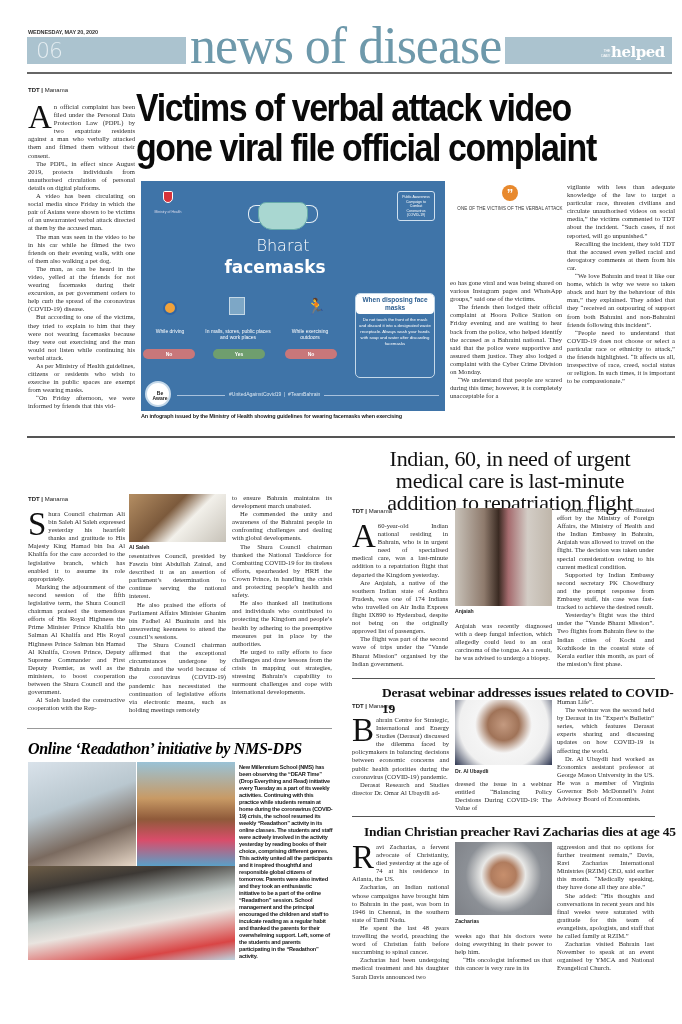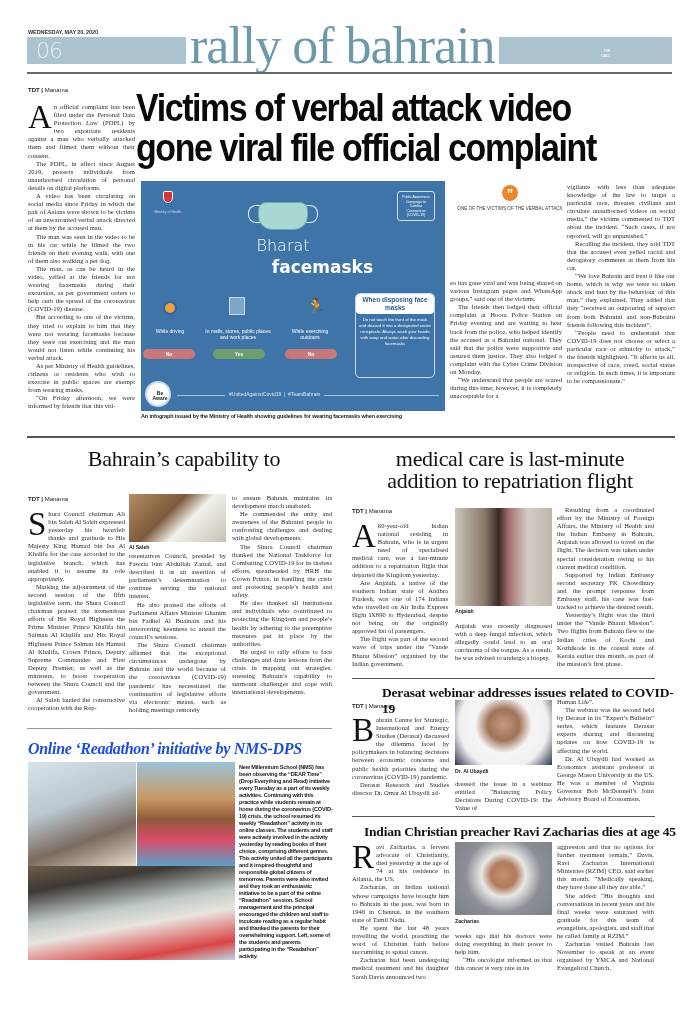--- a/index.html
+++ b/index.html
@@ -24,35 +24,35 @@
   .caption { font: 5.5px "Liberation Sans", sans-serif; color: #222; font-weight: bold; letter-spacing: -0.15px; }
   .quote-block { left: 450px; top: 185px; width: 120px; text-align: center; }
   .quote-icon { width: 16px; height: 16px; border-radius: 50%; background: #e8892d; color: #fff; margin: 0 auto 4px; font: bold 13px "Liberation Sans", sans-serif; line-height: 18px; }
   .quote-text { font: bold 10px "Liberation Sans", sans-serif; line-height: 11px; color: #111; }
   .quote-attr { font: 4.5px "Liberation Sans", sans-serif; margin-top: 5px; color: #333; letter-spacing: 0.1px; }
   .h2 { font: 22px "Liberation Serif", serif; line-height: 22px; color: #111; text-align: center; letter-spacing: -0.3px; }
   .h3 { font: bold 13.5px "Liberation Serif", serif; color: #111; letter-spacing: -0.2px; }
   .photo { background: #8a7f70; overflow: hidden; }
   .photo-caption { font: bold 5.2px "Liberation Sans", sans-serif; color: #222; }
   .nms-text { font: bold 5.6px "Liberation Sans", sans-serif; line-height: 7px; color: #222; letter-spacing: -0.2px; }
-  .h-italic { font: italic bold 16px "Liberation Serif", serif; color: #1d4ed8; letter-spacing: -0.3px; }
+  .h-italic { font: italic bold 16px "Liberation Serif", serif; color: #000000; letter-spacing: -0.3px; }
   
   .ig-title { position: absolute; left: 0; width: 180px; text-align: center; color: #fff; font-family: "DejaVu Sans", sans-serif; }
   .ig-pill { position: absolute; height: 10px; border-radius: 5px; color: #fff; font: bold 5px "Liberation Sans", sans-serif; text-align: center; line-height: 10px; }
   .ig-label { position: absolute; color: #fff; font: 5px "Liberation Sans", sans-serif; text-align: center; line-height: 6px; }
 </style>
 </head>
 <body>
 
 <div class="abs dateline">WEDNESDAY, MAY 20, 2020</div>
 <div class="abs masthead-bar"></div>
 <div class="abs page-num">06</div>
-<div class="abs section-title">rally of bahrain</div>
+<div class="abs section-title">news of disease</div>
 <div class="abs brand">
-  <span class="brand-small" style="width:10px;">THE DAILY</span><span>adequate</span>
+  <span class="brand-small" style="width:10px;">THE DAILY</span><span>helped</span>
 </div>
 <div class="abs rule" style="left:27px;top:72px;width:645px;height:1.5px;background:#666;"></div>
 
 <div class="abs byline" style="left:28px;top:87px;">
   <span style="font-weight:bold">TDT</span> | <span>Manama</span>
 </div>
 
 <div class="abs headline-main">
   <div>Victims of verbal attack video</div>
   <div>gone viral file official complaint</div>
@@ -75,21 +75,21 @@
     <div style="width:10px;height:12px;margin:0 auto;background:#d6333b;border-radius:2px 2px 6px 6px;border:1px solid #fff;"></div>
     <div style="color:#dde;font:3.5px 'Liberation Sans',sans-serif;margin-top:7px;">Ministry of Health</div>
   </div>
   <div style="position:absolute;right:10px;top:10px;width:38px;height:30px;border:1px solid #cfe0ef;border-radius:3px;padding:3px;color:#fff;font:3.5px 'Liberation Sans',sans-serif;text-align:center;line-height:4.5px;">Public Awareness Campaign to Combat Coronavirus (COVID-19)</div>
 
   <div style="position:absolute;left:117px;top:21px;width:50px;height:28px;background:#a9d7d1;border-radius:8px 8px 14px 14px;border:1px solid #6aa;"></div>
   <div style="position:absolute;left:107px;top:24px;width:12px;height:18px;border:1.5px solid #e5eef5;border-right:none;border-radius:8px 0 0 8px;"></div>
   <div style="position:absolute;left:165px;top:24px;width:12px;height:18px;border:1.5px solid #e5eef5;border-left:none;border-radius:0 8px 8px 0;"></div>
 
   <div class="ig-title" style="left:52px;top:55px;font-size:16px;font-weight:200;">Bharat</div>
-  <div class="ig-title" style="left:52px;top:76px;font-size:17px;font-weight:bold;text-align:right;">facemasks</div>
+  <div class="ig-title" style="left:44px;top:76px;font-size:17px;font-weight:bold;">facemasks</div>
 
   <div style="position:absolute;left:22px;top:120px;width:14px;height:14px;border-radius:50%;background:#f0a23b;border:2px solid #2f65a5;"></div>
   <div style="position:absolute;left:88px;top:116px;width:16px;height:18px;background:#7da7c6;border:1px solid #c5d9e7;"></div>
   <div style="position:absolute;left:165px;top:116px;color:#f0b03b;font:16px 'DejaVu Sans',sans-serif;">🏃</div>
 
   <div class="ig-label" style="left:6px;top:147px;width:46px;">While driving</div>
   <div class="ig-label" style="left:62px;top:147px;width:70px;">In malls, stores, public places and work places</div>
   <div class="ig-label" style="left:142px;top:147px;width:54px;">While exercising outdoors</div>
 
   <div class="ig-pill" style="left:2px;top:168px;width:52px;background:#c8777a;">No</div>
@@ -122,21 +122,20 @@
 <div class="abs col" style="left:567px;top:183px;width:108px;">
   <p class="first">vigilante with less than adequate knowledge of the law to target a particular race, threaten civilians and circulate unauthorised videos on social media,” the victims commented to TDT about the incident. “Such cases, if not reported, will go unpunished.”</p>
   <p>Recalling the incident, they told TDT that the accused even yelled racial and derogatory comments at them from his car.</p>
   <p>“We love Bahrain and treat it like our home, which is why we were so taken aback and hurt by the behaviour of this man,” they explained. They added that they “received an outpouring of support from both Bahraini and non-Bahraini friends following this incident”.</p>
   <p>“People need to understand that COVID-19 does not choose or select a particular race or ethnicity to attack,” the friends highlighted. “It affects us all, irrespective of race, creed, social status or religion. In such times, it is important to be compassionate.”</p>
 </div>
 
 <div class="abs rule" style="left:27px;top:436px;width:648px;"></div>
 
 <div class="abs h2" style="left:28px;top:448px;width:312px;">
-  <div>Bahrain’s capability to</div>
 </div>
 <div class="abs byline" style="left:28px;top:496px;">
   <span style="font-weight:bold">TDT</span> | <span>Manama</span>
 </div>
 <div class="abs col" style="left:28px;top:510px;width:97px;">
   <span class="dropcap">S</span>
   <p class="first">hura Council chairman Ali bin Saleh Al Saleh expressed yesterday his heartfelt thanks and gratitude to His Majesty King Hamad bin Isa Al Khalifa for the care accorded to the legislative branch, which has enabled it to assume its role appropriately.</p>
   <p>Marking the adjournment of the second session of the fifth legislative term, the Shura Council chairman praised the tremendous efforts of His Royal Highness the Prime Minister Prince Khalifa bin Salman Al Khalifa and His Royal Highness Prince Salman bin Hamad Al Khalifa, Crown Prince, Deputy Supreme Commander and First Deputy Premier, as well as the ministers, to boost cooperation between the Shura Council and the government.</p>
   <p>Al Saleh lauded the constructive cooperation with the Rep-</p>
 </div>
@@ -156,20 +155,21 @@
 </div>
 <div class="abs rule" style="left:27px;top:728px;width:305px;height:1px;background:#999;"></div>
 
 <div class="abs h-italic" style="left:28px;top:740px;">Online ‘Readathon’ initiative by NMS-DPS</div>
 <div class="abs photo" style="left:28px;top:762px;width:108px;height:104px;background:linear-gradient(160deg,#d9e2ea 0%,#b9c7cf 40%,#7a6a5f 70%,#e8d8c8 100%);"></div>
 <div class="abs photo" style="left:137px;top:762px;width:98px;height:104px;background:linear-gradient(180deg,#9ac2d6 0%,#c89a65 35%,#8f5a3a 55%,#d94d6a 75%,#5aa0c8 100%);"></div>
 <div class="abs photo" style="left:28px;top:866px;width:207px;height:94px;background:linear-gradient(170deg,#6d5d47 0%,#3c3834 20%,#c0c9c6 45%,#e9e4df 60%,#d94545 85%,#bcd6e2 100%);"></div>
 <div class="abs nms-text" style="left:239px;top:764px;width:94px;">New Millennium School (NMS) has been observing the “DEAR Time” (Drop Everything and Read) initiative every Tuesday as a part of its weekly activities. Continuing with this practice while students remain at home during the coronavirus (COVID-19) crisis, the school resumed its weekly “Readathon” activity in its online classes. The students and staff were actively involved in the activity yesterday by reading books of their choice, comprising different genres. This activity united all the participants and it inspired thoughtful and responsible global citizens of tomorrow. Parents were also invited and they took an enthusiastic initiative to be a part of the online “Readathon” session. School management and the principal encouraged the children and staff to inculcate reading as a regular habit and thanked the parents for their overwhelming support. Left, some of the students and parents participating in the “Readathon” activity.</div>
 
 <div class="abs h2" style="left:345px;top:448px;width:330px;">
+  <div>Indian, 60, in need of urgent</div>
   <div>medical care is last-minute</div>
   <div>addition to repatriation flight</div>
 </div>
 <div class="abs byline" style="left:352px;top:508px;">
   <span style="font-weight:bold">TDT</span> | <span>Manama</span>
 </div>
 <div class="abs col" style="left:352px;top:522px;width:96px;">
   <span class="dropcap">A</span>
   <p class="first">60-year-old Indian national residing in Bahrain, who is in urgent need of specialised medical care, was a last-minute addition to a repatriation flight that departed the Kingdom yesterday.</p>
   <p>Are Anjaiah, a native of the southern Indian state of Andhra Pradesh, was one of 174 Indians who travelled on Air India Express flight IX890 to Hyderabad, despite not being on the originally approved list of passengers.</p>

